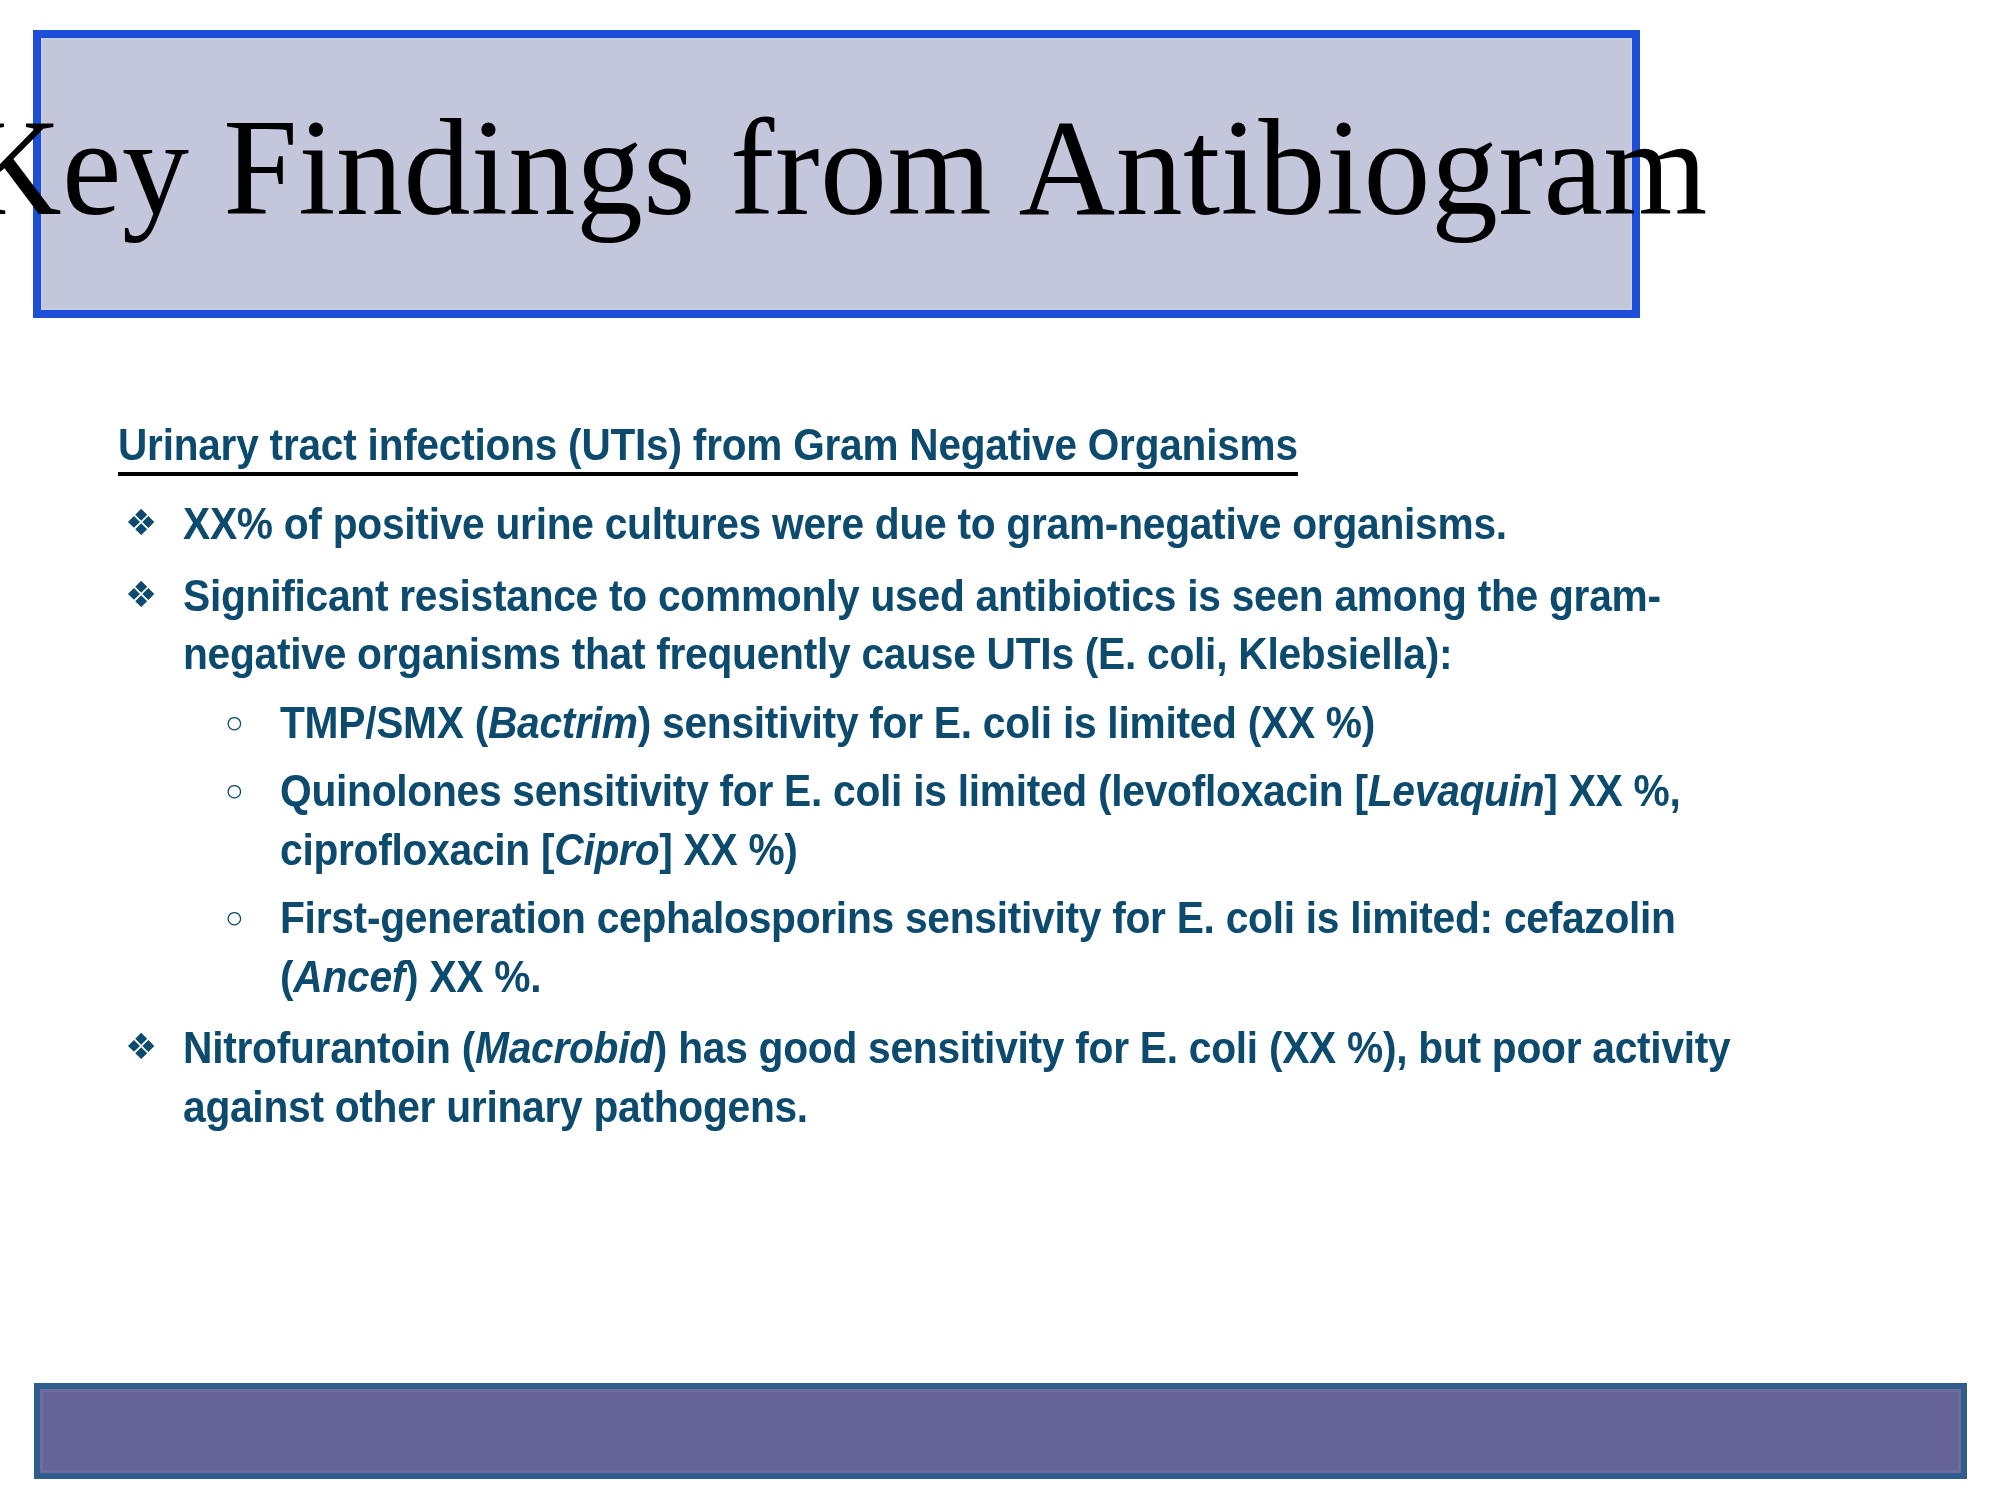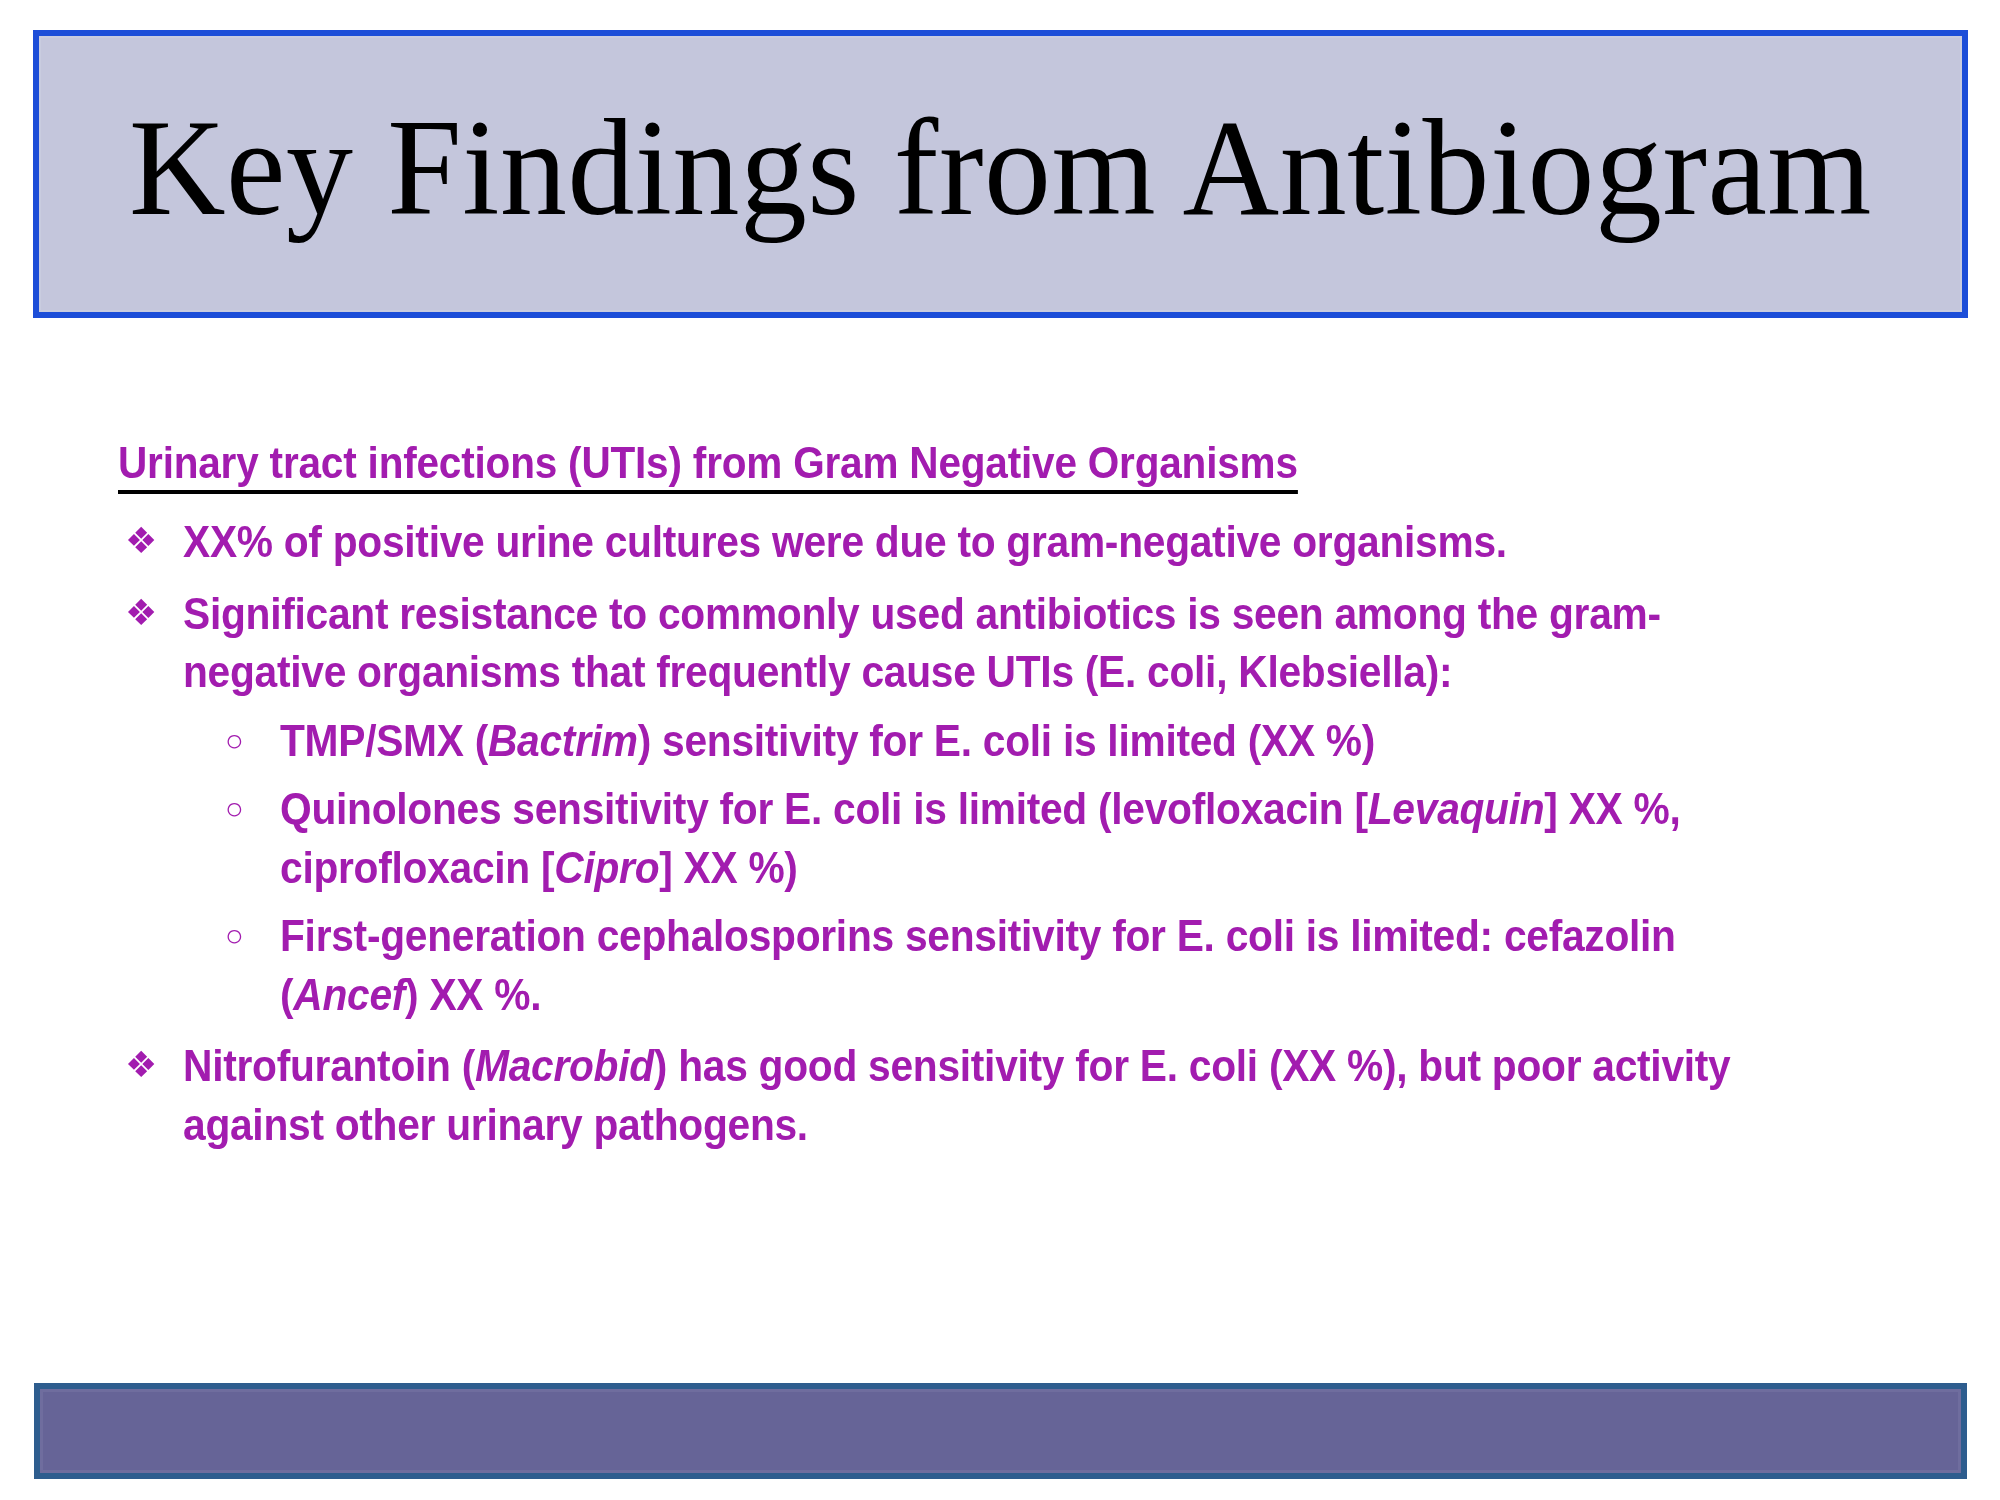--- a/index.html
+++ b/index.html
@@ -14,25 +14,25 @@
     overflow: hidden;
     font-family: "Liberation Sans", sans-serif;
     -webkit-font-smoothing: antialiased;
   }
 
   
   #title-banner {
     position: absolute;
     left: 33px;
     top: 30px;
-    width: 1935px;
+    width: 1607px;
     height: 288px;
     box-sizing: border-box;
     background: #c4c6dc;
-    border: 6px solid #1d4ed8;
+    border: 8px solid #1d4ed8;
     box-shadow: inset 0 0 0 2px #c9ccdf;
     display: flex;
     align-items: center;
     justify-content: center;
   }
   #title-text {
     font-family: "Liberation Serif", "DejaVu Serif", serif;
     font-size: 138px;
     line-height: 1.0;
     color: #000000;
@@ -40,23 +40,23 @@
     transform: scaleX(0.97);
     transform-origin: center center;
     letter-spacing: 0.5px;
     padding-bottom: 12px;
   }
 
   
   #content {
     position: absolute;
     left: 100px;
-    top: 436px;
+    top: 418px;
     width: 1820px;
-    color: #a21caf;
+    color: #0c4a6e;
   }
 
   .section-heading {
     font-family: "Liberation Sans Narrow", "Liberation Sans", sans-serif;
     font-weight: bold;
     font-size: 45px;
     line-height: 1.18;
     letter-spacing: -0.2px;
     margin: 0 0 6px 18px;
     display: inline-block;

